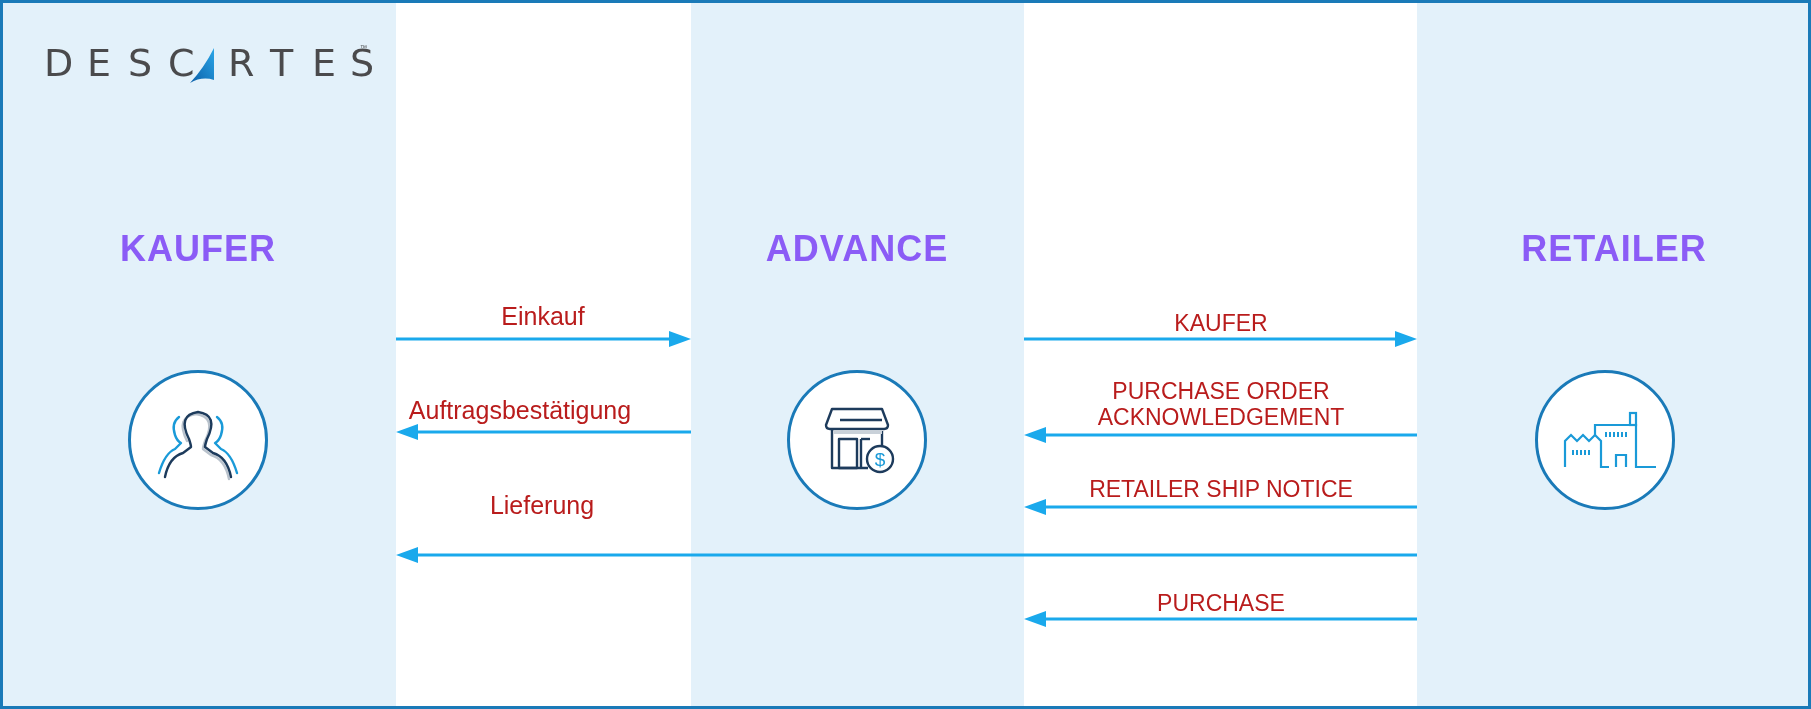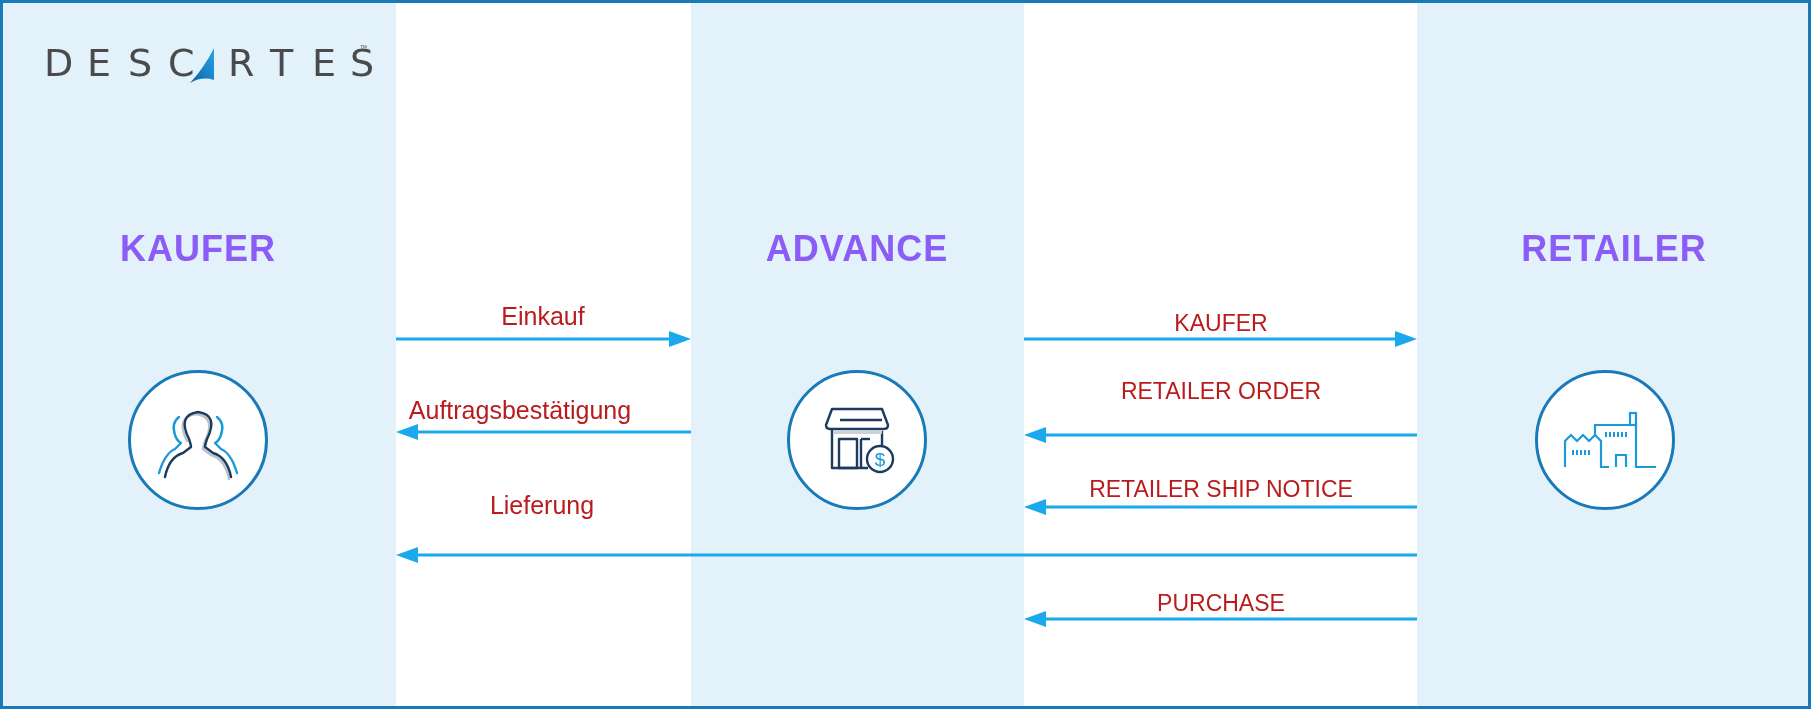--- a/index.html
+++ b/index.html
@@ -124,18 +124,19 @@
       <line x1="1044" x2="1417" y1="619" y2="619" stroke="#1aa9ec" stroke-width="3"></line>
       <polygon points="1024,619 1046,611 1046,627" fill="#1aa9ec"></polygon>
     </g>
 </svg>
 
 <div class="label" style="left:543px;top:303px">Einkauf</div>
 <div class="label" style="left:520px;top:397px">Auftragsbestätigung</div>
 <div class="label" style="left:542px;top:492px">Lieferung</div>
 <div class="label caps" style="left:1221px;top:310px">KAUFER</div>
 <div class="label caps" style="left:1221px;top:378px">
-  <div>RETAILER ORDER</div>
+  <div>PURCHASE ORDER</div>
+  <div>ACKNOWLEDGEMENT</div>
 </div>
 <div class="label caps" style="left:1221px;top:476px">RETAILER SHIP NOTICE</div>
 <div class="label caps" style="left:1221px;top:590px">PURCHASE</div>
 
 <div class="frame"></div>
 
 </body></html>

